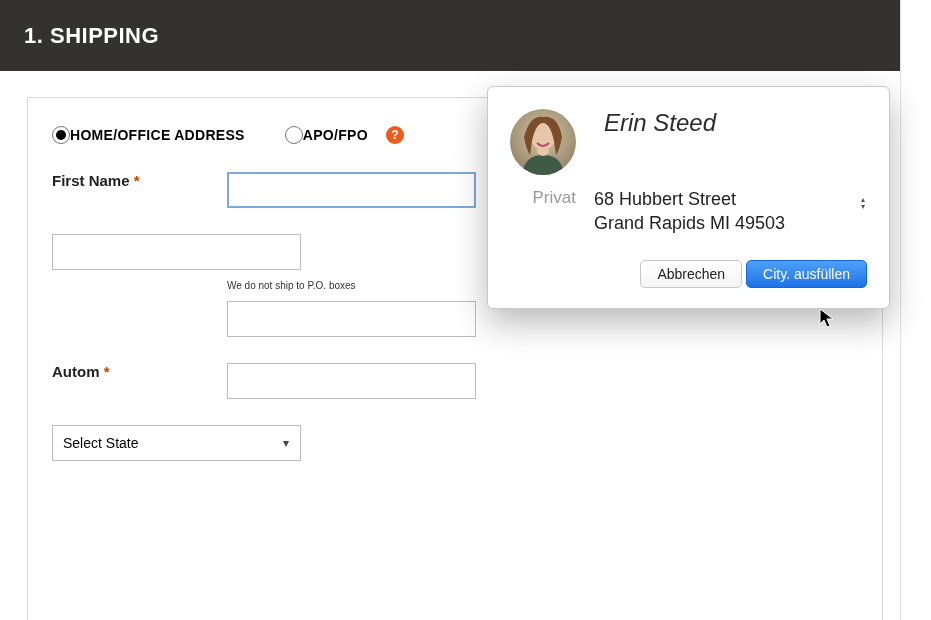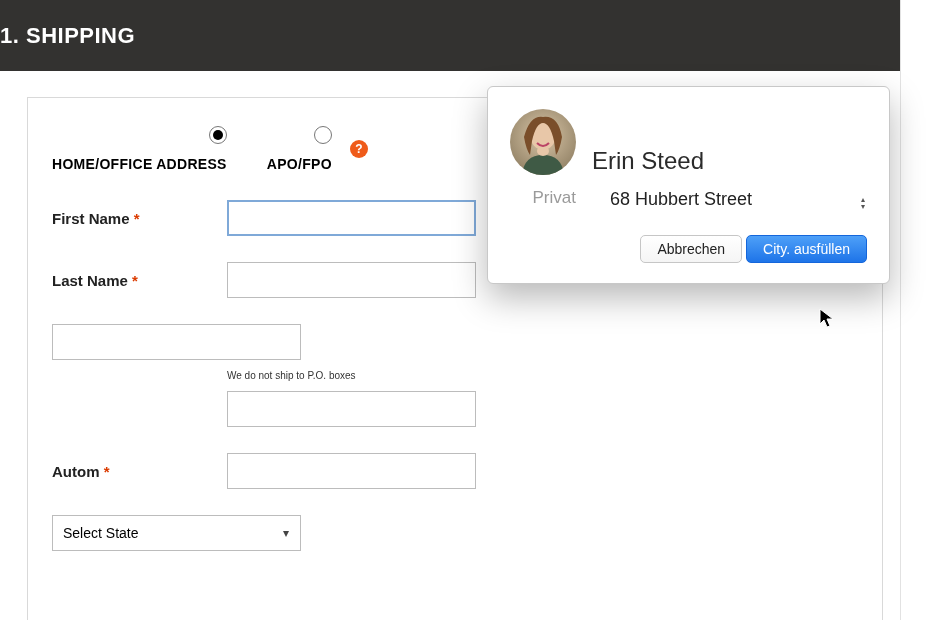--- a/index.html
+++ b/index.html
@@ -4,20 +4,21 @@
 <style>
   * { box-sizing: border-box; margin: 0; padding: 0; }
   html, body { width: 931px; height: 620px; font-family: Arial, Helvetica, sans-serif; background: #fff; overflow: hidden; }
   .page { width: 901px; height: 620px; position: relative; border-right: 1px solid #e2e2e2; }
   .header {
     background: #333230;
     color: #fff;
     height: 71px;
     display: flex;
     align-items: center;
+    padding-left: 24px;
   }
   .header-title {
     font-family: "Arial Black", Arial, sans-serif;
     font-weight: 900;
     font-size: 22px;
     letter-spacing: 0.5px;
   }
   .form-card {
     position: absolute;
     top: 97px;
@@ -30,24 +31,23 @@
     padding: 28px 24px 24px 24px;
   }
   .radio-row {
     display: flex;
     align-items: center;
     gap: 40px;
     margin-bottom: 28px;
   }
   .radio-opt {
     display: flex;
-    align-items: flex-end;
-    gap: 12px;
+    align-items: center;
+    gap: 0;
     cursor: pointer;
-    flex-direction: column;
   }
   .radio-circle {
     width: 18px; height: 18px;
     border: 1px solid #777;
     border-radius: 50%;
     display: flex; align-items: center; justify-content: center;
     background: #fff;
   }
   .radio-circle.checked::after {
     content: "";
@@ -66,21 +66,21 @@
     background: #ef5b1a;
     color: #fff;
     font-weight: 700;
     font-size: 12px;
     display: flex; align-items: center; justify-content: center;
     margin-left: -22px;
     cursor: pointer;
   }
   .form-row {
     display: flex;
-    align-items: center;
+    align-items: flex-start;
     margin-bottom: 10px;
   }
   .form-row.with-top-margin { margin-top: 26px; }
   .field-label {
     width: 175px;
     font-size: 15px;
     font-weight: 700;
     color: #222;
   }
   .req { color: #db3b00; font-weight: 700; }
@@ -123,21 +123,21 @@
     top: 86px;
     left: 487px;
     width: 403px;
     background: #fff;
     border: 1px solid #c8c8c8;
     border-radius: 6px;
     box-shadow: 0 14px 34px rgba(0,0,0,0.28);
     padding: 22px 22px 20px 22px;
     z-index: 10;
   }
-  .popup-header { display: flex; align-items: flex-end; gap: 16px; margin-bottom: 12px; }
+  .popup-header { display: flex; align-items: flex-start; gap: 28px; margin-bottom: 12px; font-style: italic; }
   .avatar {
     width: 66px; height: 66px; border-radius: 50%;
     overflow: hidden;
     flex-shrink: 0;
   }
   .avatar svg { width: 100%; height: 100%; display: block; }
   .contact-name {
     font-size: 24px;
     color: #2b2b2b;
     font-weight: 400;
@@ -150,21 +150,21 @@
     position: relative;
     justify-content: flex-end;
   }
   .addr-type {
     color: #9a9a9a;
     font-size: 17px;
     width: 62px;
     text-align: right;
     padding-top: 1px;
   }
-  .addr-lines { font-size: 18px; color: #222; line-height: 1.35; flex: 1; margin-left: 16px; }
+  .addr-lines { font-size: 18px; color: #222; line-height: 1.35; flex: 1; }
   .addr-stepper {
     position: absolute;
     right: 2px;
     top: 10px;
     display: flex; flex-direction: column;
     gap: 1px;
     cursor: pointer;
   }
   .addr-stepper span {
     font-size: 8px;
@@ -224,27 +224,20 @@
     </div>
 
     <div class="form-row">
       <div class="field-label">
         <span>First Name</span>
         <span class="req">*</span>
       </div>
       <input type="text" class="text-input first-name-input" style="">
     </div>
 
-    <div class="form-row with-top-margin">
-      <div class="field-label">
-        <span>Last Name</span>
-        <span class="req">*</span>
-      </div>
-      <input type="text" class="text-input" style="">
-    </div>
 
     <div class="form-row with-top-margin">
       <input type="text" class="text-input" style="">
     </div>
     <div class="hint">We do not ship to P.O. boxes</div>
 
     <div class="form-row">
       <div class="field-label"></div>
       <input type="text" class="text-input" style="">
     </div>
@@ -287,20 +280,21 @@
           <path d="M27 34 Q33 40 39 34" stroke="#b46" stroke-width="2" fill="none"></path>
         </svg>
       </div>
       <div class="contact-name">Erin Steed</div>
     </div>
 
     <div class="address-block">
       <div class="addr-type">Privat</div>
       <div class="addr-lines">
         <div>68 Hubbert Street</div>
+        <div>Grand Rapids MI 49503</div>
       </div>
       <div class="addr-stepper">
         <span>▴</span>
         <span>▾</span>
       </div>
     </div>
 
     <div class="popup-buttons">
       <button class="btn">Abbrechen</button>
       <button class="btn btn-primary">City. ausfüllen</button>

